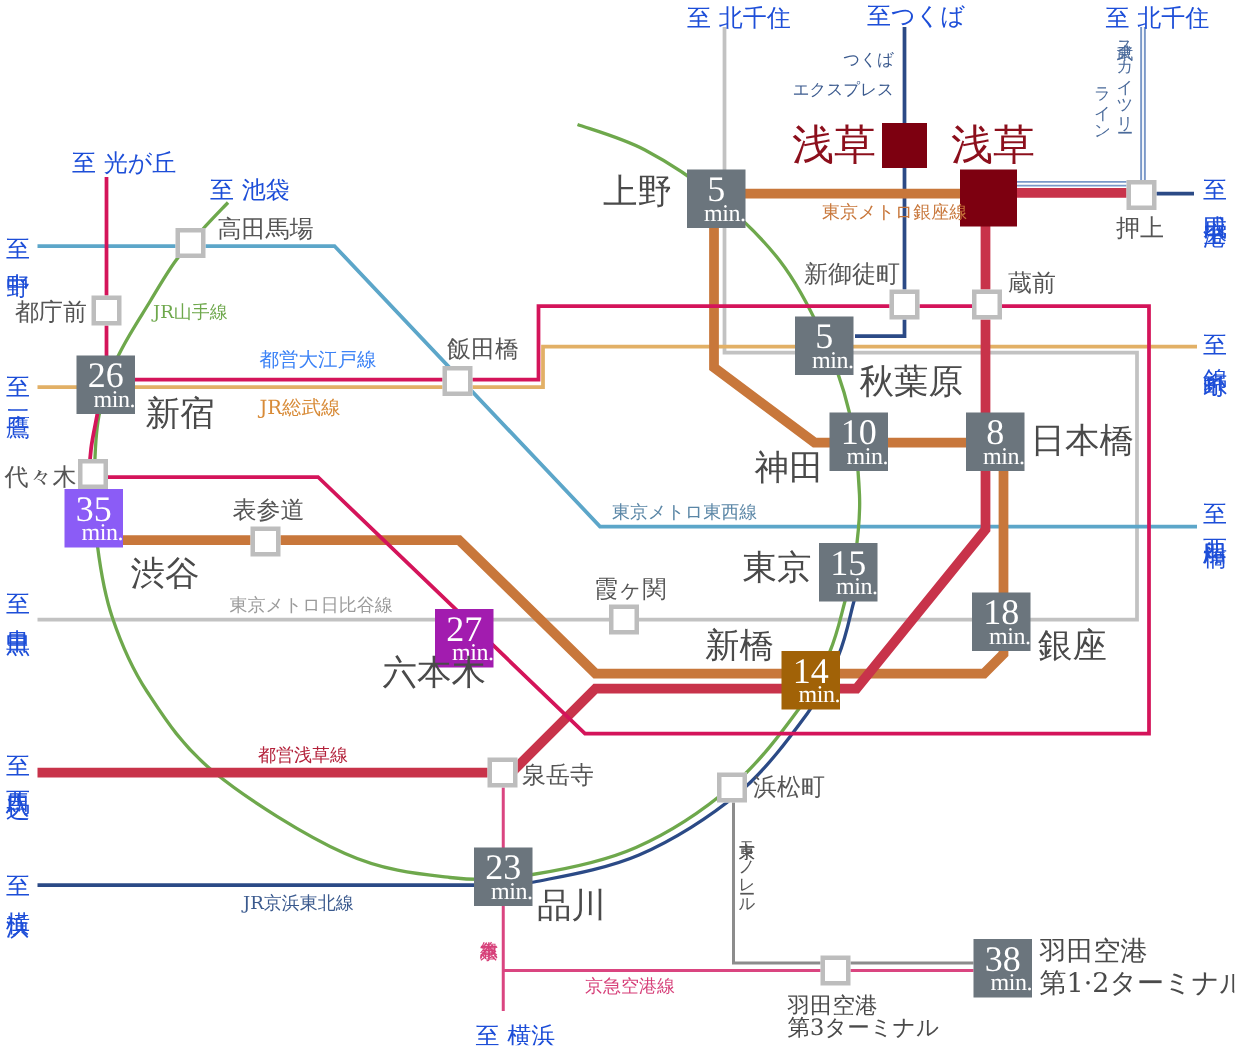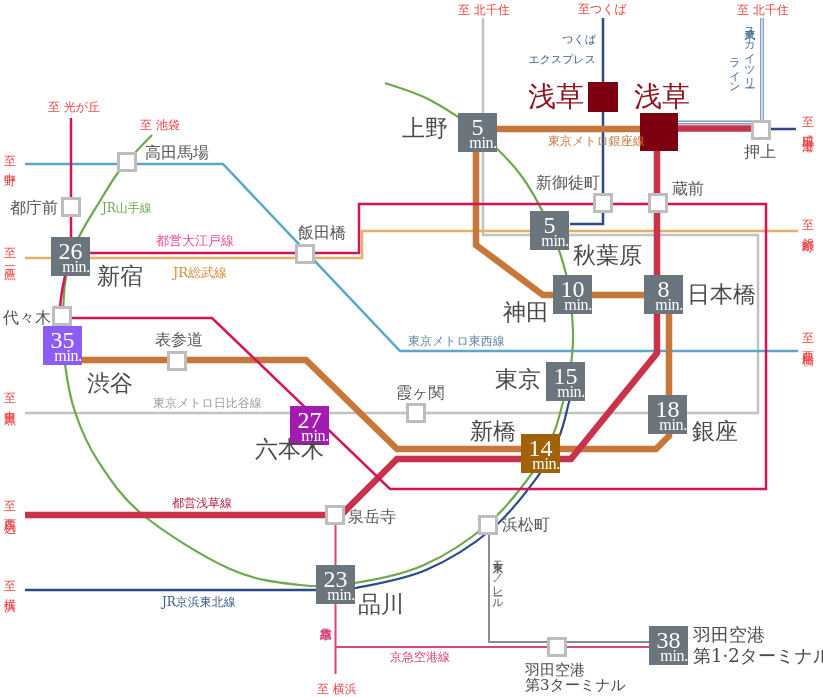--- a/index.html
+++ b/index.html
@@ -5,21 +5,21 @@
 html,body{margin:0;padding:0;background:#ffffff;}
 #map{position:relative;width:823px;height:697px;overflow:hidden;background:#ffffff;font-family:"DejaVu Serif",serif;}
 #map svg.lines{position:absolute;left:0;top:0;}
 .t{position:absolute;white-space:nowrap;line-height:1;}
 .big{font-size:23px;color:#4a4a4a;}
 .small{font-size:16px;color:#555555;}
 .origin-name{font-size:28px;color:#8c0f1c;}
 .ll{font-size:12px;}
 .ll13{font-size:13px;}
 .ll11{font-size:11px;}
-.dest{font-size:12px;color:#ef4444;}
+.dest{font-size:16px;color:#1d4ed8;}
 .vert{writing-mode:vertical-rl;text-orientation:upright;letter-spacing:2px;}
 .vert0{writing-mode:vertical-rl;text-orientation:upright;letter-spacing:0;}
 .haneda12{font-size:18px;color:#4a4a4a;}
 .haneda3{font-size:15px;color:#4a4a4a;}
 .sq{position:absolute;box-sizing:border-box;width:20px;height:20px;border:3px solid #bdbdbd;background:#ffffff;}
 .tb{position:absolute;width:39px;height:39px;background:#6b757d;color:#ffffff;font-family:"Liberation Serif",serif;}
 .tb .n{position:absolute;left:0;right:0;top:2px;text-align:center;font-size:24px;line-height:24px;}
 .tb .u{position:absolute;left:0;right:0;top:22px;text-align:right;font-size:16px;line-height:16px;letter-spacing:-0.3px;}
 .ob{position:absolute;background:#7d0010;}
 </style>
@@ -136,21 +136,21 @@
   <div class="t small" style="left:396px;top:385px">霞ヶ関</div>
   <div class="t small" style="left:348px;top:509px">泉岳寺</div>
   <div class="t small" style="left:502px;top:517px">浜松町</div>
   <div class="t small" style="left:536px;top:175px">新御徒町</div>
   <div class="t small" style="left:672px;top:181px">蔵前</div>
   <div class="t small" style="left:744px;top:144px">押上</div>
   <div class="t haneda3" style="left:525px;top:663px">羽田空港</div>
   <div class="t haneda3" style="left:525px;top:678px">第3ターミナル</div>
 
   <div class="t ll" style="left: 102px; top: 202px; color: rgb(110, 168, 76);">JR山手線</div>
-  <div class="t ll13" style="left: 156px; top: 234px; color: #ec4899;">都営大江戸線</div>
+  <div class="t ll13" style="left: 173px; top: 234px; color: #3b82f6;">都営大江戸線</div>
   <div class="t ll13" style="left: 173px; top: 266px; color: rgb(216, 139, 56);">JR総武線</div>
   <div class="t ll" style="left: 507px; top: 135px; color: rgb(200, 119, 59); margin-left: 41px;">東京メトロ銀座線</div>
   <div class="t ll" style="left: 408px; top: 335px; color: rgb(90, 134, 166);">東京メトロ東西線</div>
   <div class="t ll" style="left: 153px; top: 397px; color: rgb(155, 155, 155);">東京メトロ日比谷線</div>
   <div class="t ll" style="left: 172px; top: 497px; color: rgb(179, 33, 58);">都営浅草線</div>
   <div class="t ll" style="left: 162px; top: 596px; color: rgb(59, 90, 142);">JR京浜東北線</div>
   <div class="t ll" style="left: 390px; top: 651px; color: rgb(214, 62, 120);">京急空港線</div>
   <div class="t ll vert0" style="left: 320px; top: 618px; color: rgb(214, 62, 120);">京急本線</div>
   <div class="t ll11 vert0" style="left: 492px; top: 553px; color: rgb(85, 85, 85);">東京モノレール</div>
   <div class="t ll11" style="right: 227px; top: 34px; text-align: right; color: rgb(59, 90, 142);">つくば</div>

